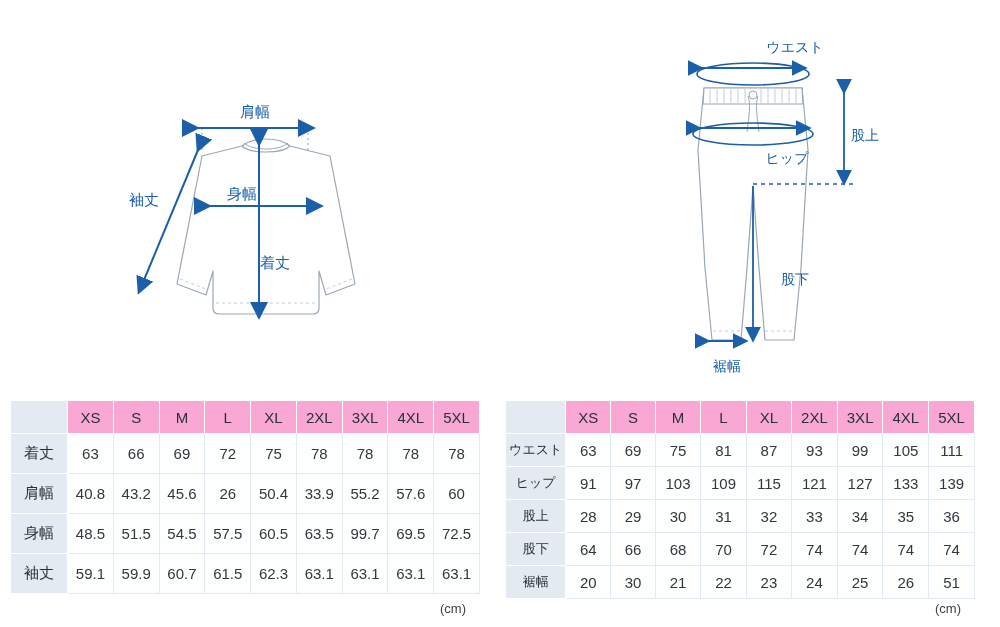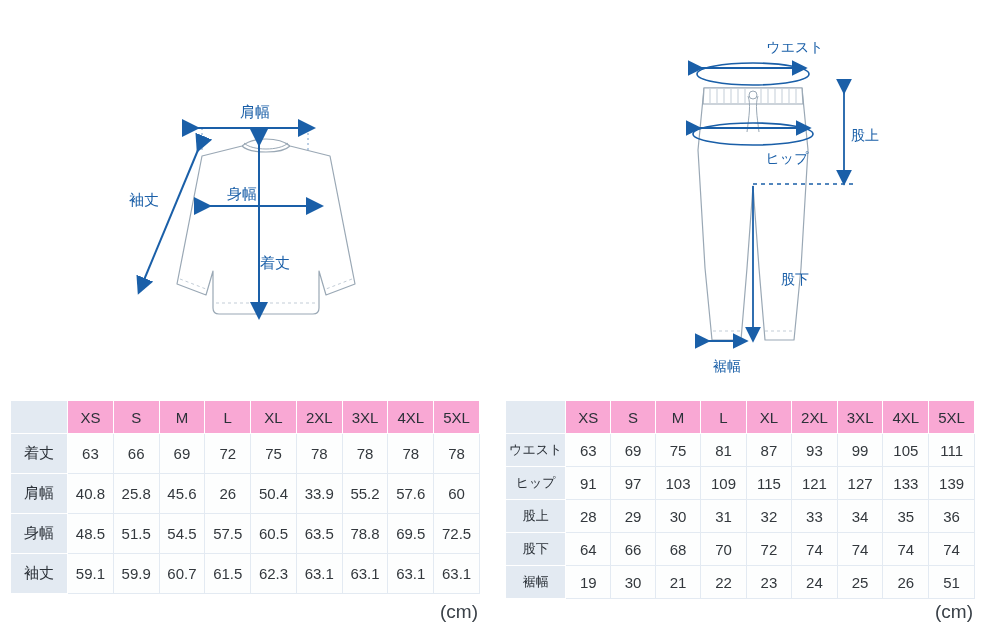--- a/index.html
+++ b/index.html
@@ -96,21 +96,21 @@
   #table-bottoms thead th { width: 45px; }
   #table-bottoms tbody th {
     width: 58px;
     font-size: 13px;
     height: 30px;
   }
   #table-bottoms tbody td { height: 30px; }
 
   .unit {
     position: absolute;
-    font-size: 19px;
+    font-size: 13px;
     color: #3a4148;
   }
   #unit-left  { left: 440px; top: 601px; }
   #unit-right { left: 935px; top: 601px; }
 
   .cm-note { letter-spacing: 0px; }
 </style>
 </head>
 <body>
 
@@ -264,38 +264,38 @@
         <td>72</td>
         <td>75</td>
         <td>78</td>
         <td>78</td>
         <td>78</td>
         <td>78</td>
       </tr>
       <tr>
         <th>肩幅</th>
         <td>40.8</td>
-        <td>25.8</td>
+        <td>43.2</td>
         <td>45.6</td>
         <td>26</td>
         <td>50.4</td>
         <td>33.9</td>
         <td>55.2</td>
         <td>57.6</td>
         <td>60</td>
       </tr>
       <tr>
         <th>身幅</th>
         <td>48.5</td>
         <td>51.5</td>
         <td>54.5</td>
         <td>57.5</td>
         <td>60.5</td>
         <td>63.5</td>
-        <td>78.8</td>
+        <td>99.7</td>
         <td>69.5</td>
         <td>72.5</td>
       </tr>
       <tr>
         <th>袖丈</th>
         <td>59.1</td>
         <td>59.9</td>
         <td>60.7</td>
         <td>61.5</td>
         <td>62.3</td>
@@ -368,21 +368,21 @@
         <td>68</td>
         <td>70</td>
         <td>72</td>
         <td>74</td>
         <td>74</td>
         <td>74</td>
         <td>74</td>
       </tr>
       <tr>
         <th>裾幅</th>
-        <td>19</td>
+        <td>20</td>
         <td>30</td>
         <td>21</td>
         <td>22</td>
         <td>23</td>
         <td>24</td>
         <td>25</td>
         <td>26</td>
         <td>51</td>
       </tr>
     </tbody>

